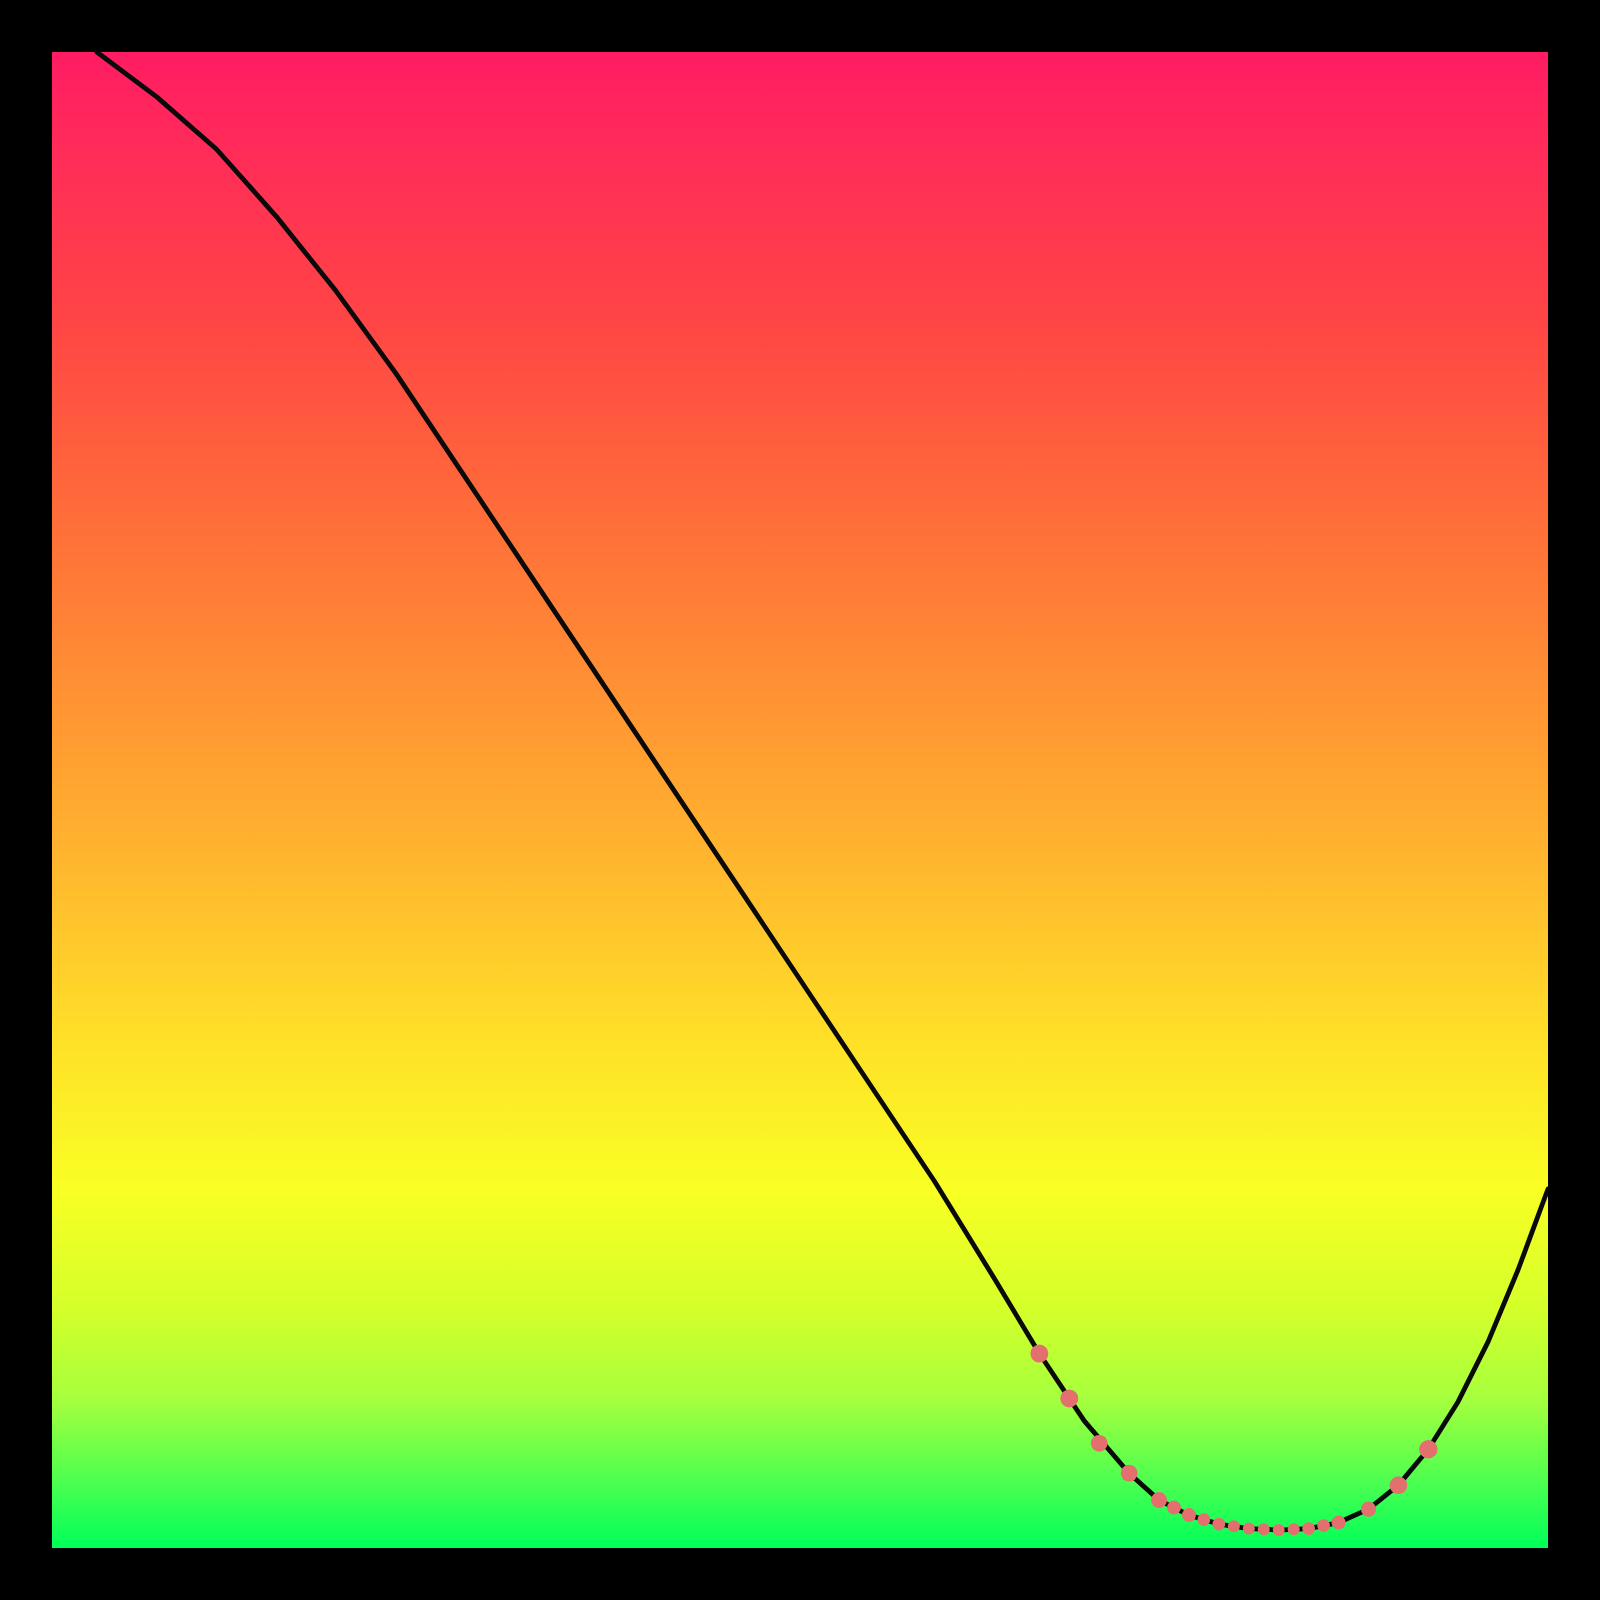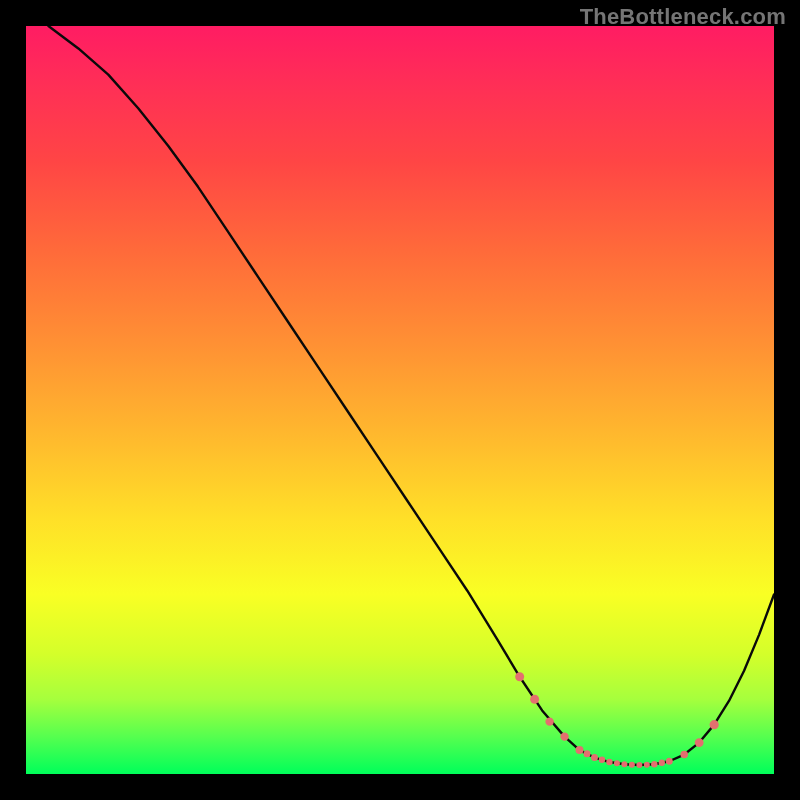--- a/index.html
+++ b/index.html
@@ -91,14 +91,13 @@
         <circle cx="613.36" cy="739.02" r="3.00" class="marker"></circle>
         <circle cx="620.84" cy="738.65" r="3.00" class="marker"></circle>
         <circle cx="628.32" cy="738.28" r="3.20" class="marker"></circle>
         <circle cx="635.80" cy="736.78" r="3.20" class="marker"></circle>
         <circle cx="643.28" cy="735.28" r="3.50" class="marker"></circle>
         <circle cx="658.24" cy="728.55" r="3.80" class="marker"></circle>
         <circle cx="673.20" cy="716.58" r="4.40" class="marker"></circle>
         <circle cx="688.16" cy="698.63" r="4.60" class="marker"></circle>
       </g>
   </svg>
-  <div class="brand">TheBottleneck.com</div>
 </div>
 
 </body></html>

